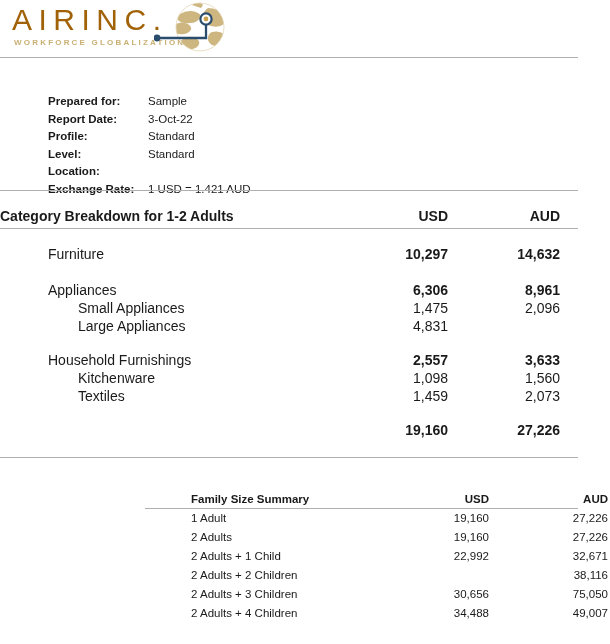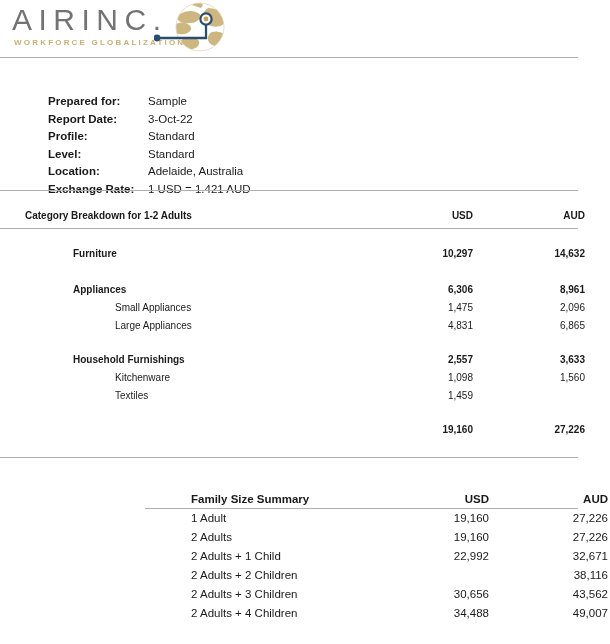--- a/index.html
+++ b/index.html
@@ -24,21 +24,21 @@
     width: 230px;
     height: 52px;
   }
   .logo-wordmark {
     position: absolute;
     left: 4px;
     top: 1px;
     font-size: 30px;
     letter-spacing: 6.5px;
     font-weight: 400;
-    color: #737373;
+    color: #a16207;
     line-height: 34px;
     white-space: nowrap;
   }
   .logo-tagline {
     position: absolute;
     left: 6px;
     top: 36px;
     font-size: 8px;
     font-weight: bold;
     letter-spacing: 2.2px;
@@ -96,45 +96,44 @@
   .cat-table {
     position: absolute;
     left: 0;
     top: 0;
     width: 610px;
   }
   .cat-row {
     position: absolute;
     height: 16px;
     width: 484px;
-    font-size: 10px;
+    font-size: 14px;
     line-height: 16px;
-    margin-left: 25px;
   }
   .cat-label {
     position: absolute;
     white-space: nowrap;
   }
   .cat-usd {
     position: absolute;
     left: 318px;
     width: 130px;
     text-align: right;
     white-space: nowrap;
   }
   .cat-aud {
     position: absolute;
     left: 430px;
     width: 130px;
     text-align: right;
     white-space: nowrap;
   }
   .lvl-head  { left: 0px;  font-weight: bold; }
-  .lvl-cat   { left: 48px; font-weight: bold; }
-  .lvl-sub   { left: 90px; font-weight: normal; }
+  .lvl-cat   { left: 48px; font-weight: normal; }
+  .lvl-sub   { left: 78px; font-weight: normal; }
   .lvl-total { left: 0px;  font-weight: bold; }
   .bold-num  { font-weight: bold; }
 
   
   .fam-table {
     position: absolute;
     left: 0;
     top: 0;
     width: 610px;
   }
@@ -222,21 +221,20 @@
   <div class="meta-row">
     <span class="meta-label">Profile:</span>
     <span class="meta-value">Standard</span>
   </div>
   <div class="meta-row">
     <span class="meta-label">Level:</span>
     <span class="meta-value">Standard</span>
   </div>
   <div class="meta-row">
     <span class="meta-label">Location:</span>
-    <span class="meta-value">Adelaide, Australia</span>
   </div>
   <div class="meta-row">
     <span class="meta-label">Exchange Rate:</span>
     <span class="meta-value">1 USD = 1.421 AUD</span>
   </div>
 </div>
 
 <div class="hrule rule-cat"></div>
 
 <div class="cat-table">
@@ -261,38 +259,38 @@
 
   <div class="cat-row" style="top:300px;">
     <span class="cat-label lvl-sub">Small Appliances</span>
     <span class="cat-usd">1,475</span>
     <span class="cat-aud">2,096</span>
   </div>
 
   <div class="cat-row" style="top:318px;">
     <span class="cat-label lvl-sub">Large Appliances</span>
     <span class="cat-usd">4,831</span>
-    <span class="cat-aud">6,865</span>
   </div>
 
   <div class="cat-row" style="top:352px;">
     <span class="cat-label lvl-cat">Household Furnishings</span>
     <span class="cat-usd bold-num">2,557</span>
     <span class="cat-aud bold-num">3,633</span>
   </div>
 
   <div class="cat-row" style="top:370px;">
     <span class="cat-label lvl-sub">Kitchenware</span>
     <span class="cat-usd">1,098</span>
     <span class="cat-aud">1,560</span>
   </div>
 
   <div class="cat-row" style="top:388px;">
     <span class="cat-label lvl-sub">Textiles</span>
     <span class="cat-usd">1,459</span>
+    <span class="cat-aud">2,073</span>
   </div>
 
   <div class="cat-row" style="top:422px;">
     <span class="cat-usd bold-num">19,160</span>
     <span class="cat-aud bold-num">27,226</span>
   </div>
 </div>
 
 <div class="hrule rule-hdr"></div>
 <div class="hrule rule-total"></div>
@@ -324,21 +322,21 @@
   </div>
 
   <div class="fam-row" style="top:566px;padding-left:36px;">
     <span class="fam-label">2 Adults + 2 Children</span>
     <span class="fam-aud">38,116</span>
   </div>
 
   <div class="fam-row" style="top:585px;">
     <span class="fam-label">2 Adults + 3 Children</span>
     <span class="fam-usd">30,656</span>
-    <span class="fam-aud">43,562</span>
+    <span class="fam-aud">75,050</span>
   </div>
 
   <div class="fam-row" style="top:604px;">
     <span class="fam-label">2 Adults + 4 Children</span>
     <span class="fam-usd">34,488</span>
     <span class="fam-aud">49,007</span>
   </div>
 </div>
 
 <div class="fam-rule"></div>

